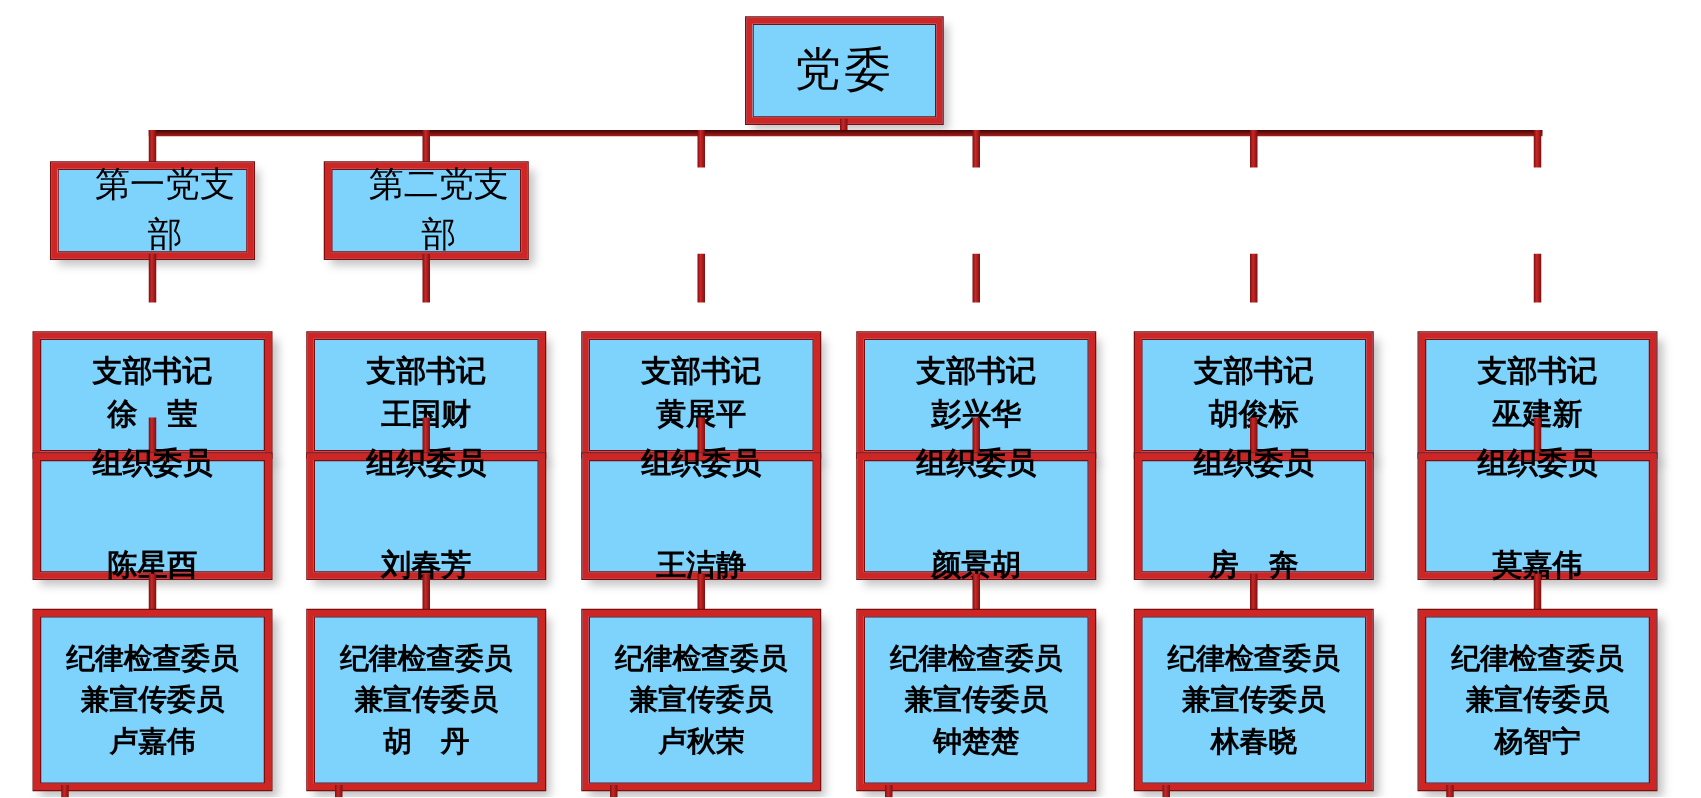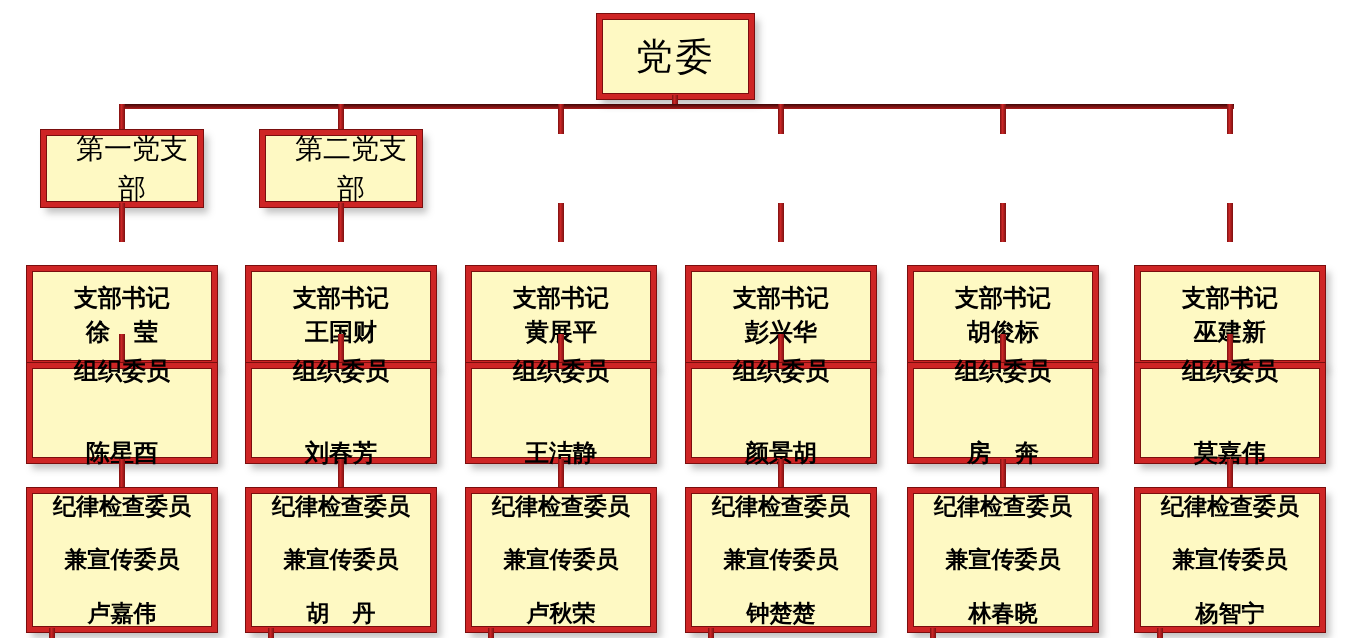--- a/index.html
+++ b/index.html
@@ -9,21 +9,21 @@
     height: 638px;
     background: #ffffff;
     overflow: hidden;
     font-family: "Liberation Serif", "DejaVu Serif", serif;
     color: #000;
   }
   
   .box {
     position: absolute;
     box-sizing: border-box;
-    background: #fef9c3;
+    background: #7dd3fc;
     border: 5px solid #ce2525;
     box-shadow:
       0 0 0 1px #7a0e0e,
       inset 0 0 0 1px #7a0e0e,
       5px 6px 7px rgba(120,120,120,0.45);
     display: flex;
     flex-direction: column;
     align-items: center;
     justify-content: center;
     text-align: center;
@@ -42,21 +42,21 @@
   .box-sec, .box-org {
     width: 190px; height: 100px;
     left: calc(var(--cx) - 95px);
     font-size: 24px; font-weight: bold;
   }
   .box-sec { top: 238px; margin-top: 28px; }
   .box-org { top: 363px; gap: 48px; }
   .box-disc {
     top: 488px; height: 144px; width: 190px;
     left: calc(var(--cx) - 95px);
-    font-size: 23px; font-weight: bold; line-height: 1.45; gap: 20px;
+    font-size: 23px; font-weight: bold; line-height: 1.45;
   }
   
   .vline {
     position: absolute; width: 6px;
     background: linear-gradient(to right, #7c1010, #cb2727 40%, #7c1010);
   }
   .hline {
     position: absolute; height: 5px;
     background: linear-gradient(to bottom, #400606, #aa1d1d);
   }

